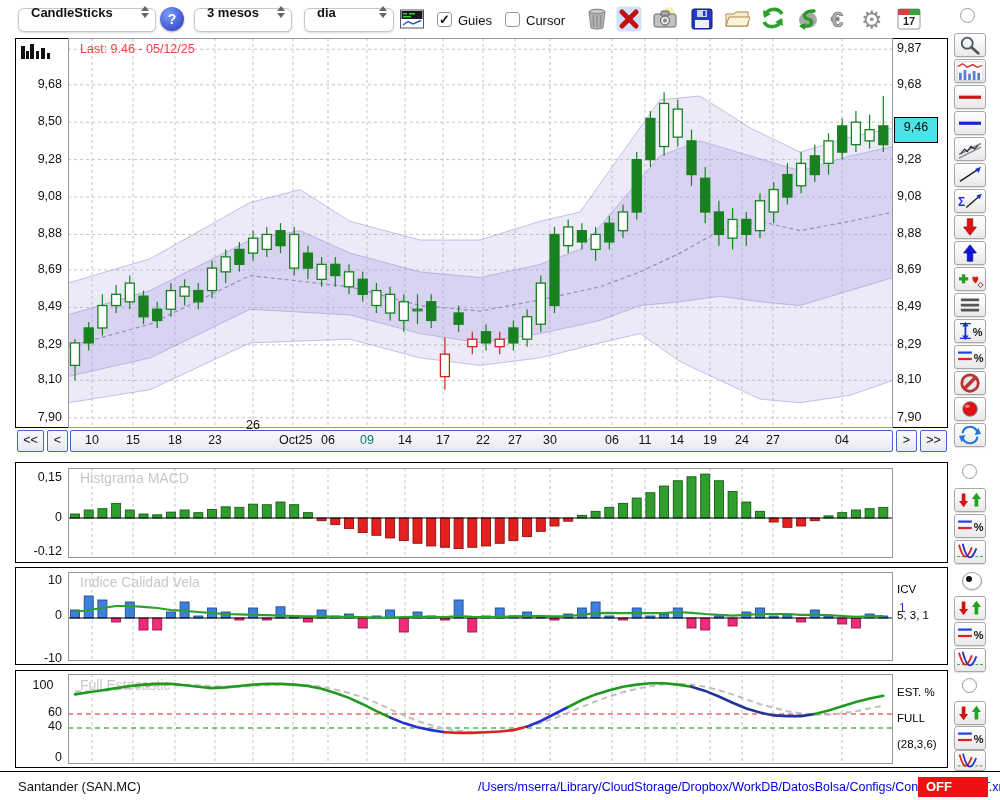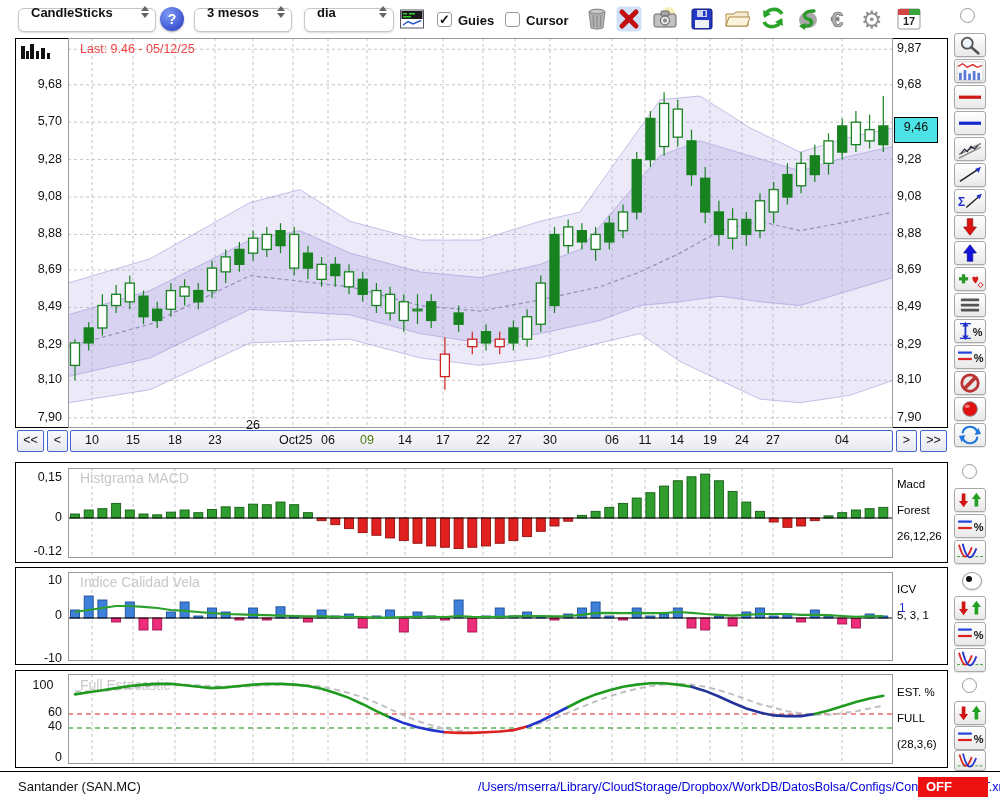--- a/index.html
+++ b/index.html
@@ -11,21 +11,21 @@
        padding:0 6px 16px 12px;font-size:13px;font-weight:bold;box-sizing:border-box;}
   .chev{display:flex;flex-direction:column;align-items:center;gap:2px;margin-left:8px;}
   .chev i{display:block;width:0;height:0;border-left:4px solid transparent;border-right:4px solid transparent;}
   .chev .up{border-bottom:5px solid #666;}
   .chev .dn{border-top:5px solid #666;}
   .help{position:absolute;left:160px;top:7px;width:24px;height:24px;border-radius:50%;
         background:radial-gradient(circle at 35% 30%,#7b9bf5,#2636c0);color:#fff;font-weight:bold;
         text-align:center;line-height:24px;font-size:14px;box-shadow:0 1px 2px rgba(0,0,0,.35);}
   .cbx{position:absolute;top:12px;width:15px;height:15px;border:1.5px solid #999;border-radius:3px;
        background:#fff;font-size:13px;line-height:14px;text-align:center;font-weight:bold;box-sizing:border-box;}
-  .cblab{position:absolute;top:13px;font-size:13px;font-weight:bold;}
+  .cblab{position:absolute;top:13px;font-size:13px;font-weight:normal;}
   .tbi{position:absolute;top:6px;width:26px;height:26px;}
   .radio{position:absolute;width:15px;height:15px;border-radius:50%;border:1.5px solid #999;background:#fff;box-sizing:border-box;}
   .radio.sel::after{content:"";position:absolute;left:3px;top:3px;width:6px;height:6px;border-radius:50%;background:#111;}
   
   .panelbox{position:absolute;left:15px;width:933px;border:1.5px solid #000;background:#fff;box-sizing:border-box;}
   .wm{position:absolute;font-size:14px;color:#c8c8c8;}
   .prl{position:absolute;left:897px;font-size:11.5px;line-height:13px;color:#000;white-space:pre-line;}
   .axl{position:absolute;font-size:12.5px;color:#111;}
   
   .navbtn{position:absolute;top:430px;height:22px;border:1.5px solid #4466cc;border-radius:2px;
@@ -413,25 +413,20 @@
       <rect x="728.5999999999999" y="50" width="9" height="7.9799999999999995" fill="#e32020" stroke="#8c1010" stroke-width="0.9"></rect>
       <rect x="742.3" y="50" width="9" height="2.66" fill="#e32020" stroke="#8c1010" stroke-width="0.9"></rect>
       <rect x="756" y="47.872" width="9" height="2.128" fill="#2f9e2f" stroke="#145c14" stroke-width="0.9"></rect>
       <rect x="769.6999999999999" y="44.68" width="9" height="5.32" fill="#2f9e2f" stroke="#145c14" stroke-width="0.9"></rect>
       <rect x="783.4" y="42.02" width="9" height="7.9799999999999995" fill="#2f9e2f" stroke="#145c14" stroke-width="0.9"></rect>
       <rect x="797.0999999999999" y="40.69" width="9" height="9.31" fill="#2f9e2f" stroke="#145c14" stroke-width="0.9"></rect>
       <rect x="810.8" y="39.36" width="9" height="10.64" fill="#2f9e2f" stroke="#145c14" stroke-width="0.9"></rect>
       <line x1="0" x2="825" y1="50" y2="50" stroke="#000" stroke-width="1.2"></line>
       <rect x="0.5" y="0.5" width="824" height="89" fill="none" stroke="#999"></rect>
     </svg>
-  <div class="prl" style="top:465px;">
-    <span>Macd</span><br>
-    <span>Forest</span><br>
-    <span>26,12,26</span>
-  </div>
 
   <div class="panelbox" style="top:567px;height:98px;"></div>
   <span class="wm" style="left:80px;top:574px;">Indice Calidad Vela</span>
   <svg id="icv-svg" style="position:absolute;left:68px;top:572px;" width="825" height="89">
       <line x1="24" y1="0" x2="24" y2="89" stroke="#c4c4c4" stroke-width="1" stroke-dasharray="3,3"></line>
       <line x1="65" y1="0" x2="65" y2="89" stroke="#c4c4c4" stroke-width="1" stroke-dasharray="3,3"></line>
       <line x1="107" y1="0" x2="107" y2="89" stroke="#c4c4c4" stroke-width="1" stroke-dasharray="3,3"></line>
       <line x1="147" y1="0" x2="147" y2="89" stroke="#c4c4c4" stroke-width="1" stroke-dasharray="3,3"></line>
       <line x1="185" y1="0" x2="185" y2="89" stroke="#c4c4c4" stroke-width="1" stroke-dasharray="3,3"></line>
       <line x1="225" y1="0" x2="225" y2="89" stroke="#c4c4c4" stroke-width="1" stroke-dasharray="3,3"></line>
@@ -737,21 +732,21 @@
       </svg>
     </div>
 
   <div id="statusbar">
     <span style="position:absolute;left:18px;top:7px;font-size:13px;">Santander (SAN.MC)</span>
     <span id="config-path" style="position: absolute; left: 478px; top: 8px; font-size: 12.5px; color: rgb(0, 0, 221);">/Users/mserra/Library/CloudStorage/Dropbox/WorkDB/DatosBolsa/Configs/Config.DEFAULT.xml</span>
     <div id="offbadge" style="background: rgb(238, 17, 17);">OFF</div>
   </div>
 
 <span style="position:absolute;font-size:12.5px;color:#111;left:24px;top:76.77000000000001px;width:38px;text-align:right;">9,68</span>
-    <span style="position:absolute;font-size:12.5px;color:#111;left:24px;top:114.18599999999988px;width:38px;text-align:right;">5,70</span>
+    <span style="position:absolute;font-size:12.5px;color:#111;left:24px;top:114.18599999999988px;width:38px;text-align:right;">8,50</span>
     <span style="position:absolute;font-size:12.5px;color:#111;left:24px;top:151.6020000000001px;width:38px;text-align:right;">9,28</span>
     <span style="position:absolute;font-size:12.5px;color:#111;left:24px;top:189.01799999999994px;width:38px;text-align:right;">9,08</span>
     <span style="position:absolute;font-size:12.5px;color:#111;left:24px;top:226.43399999999983px;width:38px;text-align:right;">8,88</span>
     <span style="position:absolute;font-size:12.5px;color:#111;left:24px;top:261.97920000000005px;width:38px;text-align:right;">8,69</span>
     <span style="position:absolute;font-size:12.5px;color:#111;left:24px;top:299.39519999999993px;width:38px;text-align:right;">8,49</span>
     <span style="position:absolute;font-size:12.5px;color:#111;left:24px;top:336.8112000000001px;width:38px;text-align:right;">8,29</span>
     <span style="position:absolute;font-size:12.5px;color:#111;left:24px;top:372.3564px;width:38px;text-align:right;">8,10</span>
     <span style="position:absolute;font-size:12.5px;color:#111;left:24px;top:409.7723999999999px;width:38px;text-align:right;">7,90</span>
     <span style="position:absolute;font-size:12.5px;color:#111;left:897px;top:41.224800000000094px;width:42px;">9,87</span>
     <span style="position:absolute;font-size:12.5px;color:#111;left:897px;top:76.77000000000001px;width:42px;">9,68</span>
@@ -763,21 +758,21 @@
     <span style="position:absolute;font-size:12.5px;color:#111;left:897px;top:336.8112000000001px;width:42px;">8,29</span>
     <span style="position:absolute;font-size:12.5px;color:#111;left:897px;top:372.3564px;width:42px;">8,10</span>
     <span style="position:absolute;font-size:12.5px;color:#111;left:897px;top:409.7723999999999px;width:42px;">7,90</span>
     <span style="position:absolute;font-size:12.5px;color:#111;left:78px;top:433px;width:28px;text-align:center;">10</span>
     <span style="position:absolute;font-size:12.5px;color:#111;left:119px;top:433px;width:28px;text-align:center;">15</span>
     <span style="position:absolute;font-size:12.5px;color:#111;left:161px;top:433px;width:28px;text-align:center;">18</span>
     <span style="position:absolute;font-size:12px;color:#111;left:201px;top:433px;width:28px;text-align:center;">23</span>
     <span style="position:absolute;font-size:12.5px;color:#111;left:239px;top:418px;width:28px;text-align:center;">26</span>
     <span style="position:absolute;font-size:12.5px;color:#111;left:279px;top:433px;width:28px;text-align:center;">Oct25</span>
     <span style="position:absolute;font-size:12.5px;color:#111;left:314px;top:433px;width:28px;text-align:center;">06</span>
-    <span style="position:absolute;font-size:12.5px;color:#4d7c0f;left:353px;top:433px;width:28px;text-align:center;">09</span>
+    <span style="position:absolute;font-size:12.5px;color:#0f766e;left:353px;top:433px;width:28px;text-align:center;">09</span>
     <span style="position:absolute;font-size:12.5px;color:#111;left:391px;top:433px;width:28px;text-align:center;">14</span>
     <span style="position:absolute;font-size:12.5px;color:#111;left:429px;top:433px;width:28px;text-align:center;">17</span>
     <span style="position:absolute;font-size:12.5px;color:#111;left:469px;top:433px;width:28px;text-align:center;">22</span>
     <span style="position:absolute;font-size:12.5px;color:#111;left:501px;top:433px;width:28px;text-align:center;">27</span>
     <span style="position:absolute;font-size:12.5px;color:#111;left:536px;top:433px;width:28px;text-align:center;">30</span>
     <span style="position:absolute;font-size:12.5px;color:#111;left:598px;top:433px;width:28px;text-align:center;">06</span>
     <span style="position:absolute;font-size:12.5px;color:#111;left:631px;top:433px;width:28px;text-align:center;">11</span>
     <span style="position:absolute;font-size:12.5px;color:#111;left:663px;top:433px;width:28px;text-align:center;">14</span>
     <span style="position:absolute;font-size:12.5px;color:#111;left:696px;top:433px;width:28px;text-align:center;">19</span>
     <span style="position:absolute;font-size:12.5px;color:#111;left:728px;top:433px;width:28px;text-align:center;">24</span>

